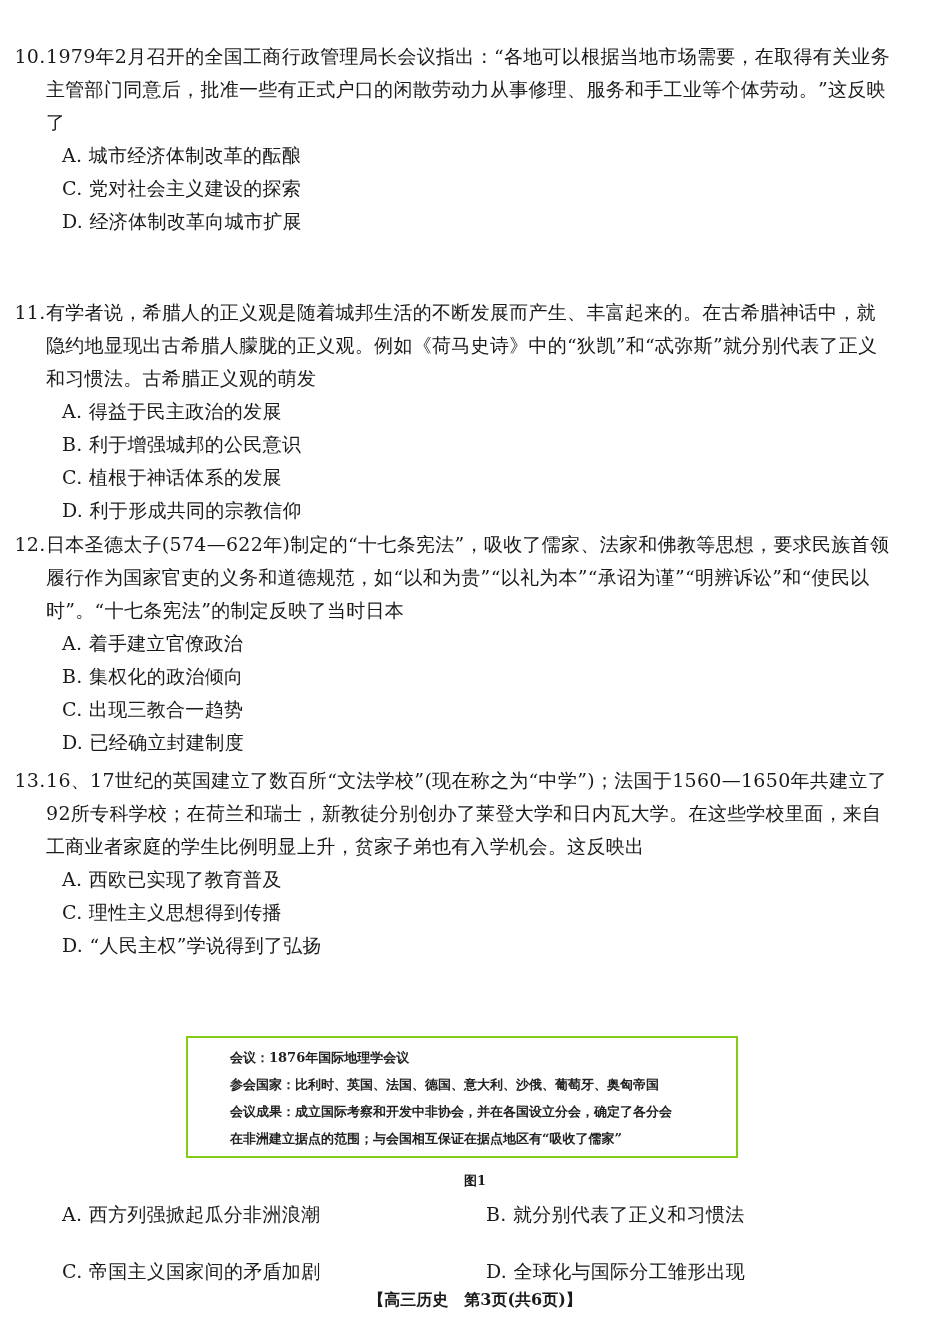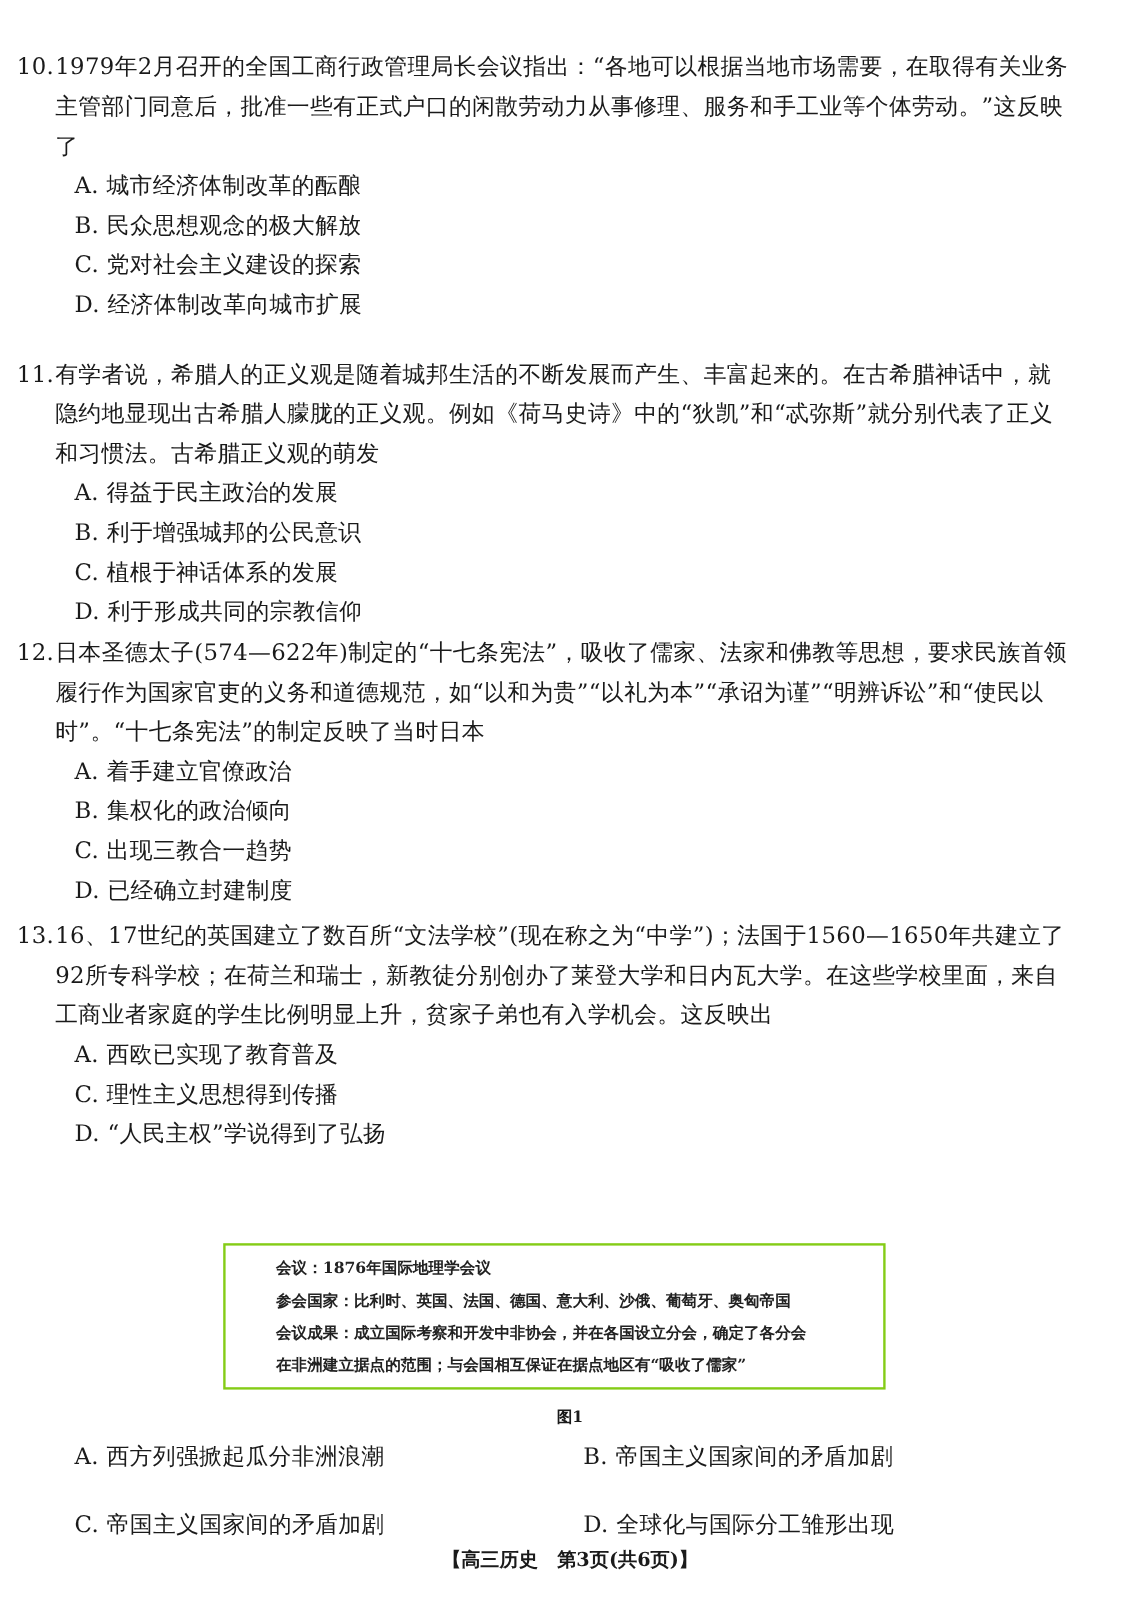--- a/index.html
+++ b/index.html
@@ -7,21 +7,21 @@
       width: 950px; height: 1344px; position: relative; overflow: hidden;
       font-family: "DejaVu Serif", "Liberation Serif", serif;
       color: #1a1a1a;
     }
     .page { position: absolute; left: 0; top: 0; width: 950px; height: 1344px; }
     .q { position: absolute; left: 14px; width: 880px; }
     .stem {
       font-size: 19px; line-height: 33px; letter-spacing: 0.3px;
       margin: 0; padding-left: 32px; text-indent: -32px;
     }
-    .qnum { display: inline-block; width: 32px; text-indent: 0; }
+    .qnum { display: inline-block; width: 32px; text-indent: 0; text-align: center; }
     .opt {
       font-size: 19px; line-height: 33px; margin: 0; padding-left: 48px;
       letter-spacing: 0.3px;
     }
     .opts-grid {
       display: grid; grid-template-columns: 400px 400px; column-gap: 0;
       padding-left: 48px;
       gap: 24px;
     }
     .opts-grid .opt { padding-left: 0; }
@@ -43,21 +43,20 @@
     }
   </style>
 </head>
 <body>
 
 <div class="page">
 
   <div class="q" style="top:40px;">
     <p class="stem"><span class="qnum">10.</span><span>1979年2月召开的全国工商行政管理局长会议指出：“各地可以根据当地市场需要，在取得有关业务主管部门同意后，批准一些有正式户口的闲散劳动力从事修理、服务和手工业等个体劳动。”这反映了</span></p>
     <p class="opt">A. 城市经济体制改革的酝酿</p>
-    <p class="opt">B. 民众思想观念的极大解放</p>
     <p class="opt">C. 党对社会主义建设的探索</p>
     <p class="opt">D. 经济体制改革向城市扩展</p>
   </div>
 
   <div class="q" style="top:296px;">
     <p class="stem"><span class="qnum">11.</span><span>有学者说，希腊人的正义观是随着城邦生活的不断发展而产生、丰富起来的。在古希腊神话中，就隐约地显现出古希腊人朦胧的正义观。例如《荷马史诗》中的“狄凯”和“忒弥斯”就分别代表了正义和习惯法。古希腊正义观的萌发</span></p>
     <p class="opt">A. 得益于民主政治的发展</p>
     <p class="opt">B. 利于增强城邦的公民意识</p>
     <p class="opt">C. 植根于神话体系的发展</p>
     <p class="opt">D. 利于形成共同的宗教信仰</p>
@@ -84,21 +83,21 @@
     <p>参会国家：比利时、英国、法国、德国、意大利、沙俄、葡萄牙、奥匈帝国</p>
     <p>会议成果：成立国际考察和开发中非协会，并在各国设立分会，确定了各分会</p>
     <p>在非洲建立据点的范围；与会国相互保证在据点地区有“吸收了儒家”</p>
   </div>
 
   <div class="fig-caption">图1</div>
 
   <div class="q" style="top:1198px;">
     <div class="opts-grid">
       <p class="opt">A. 西方列强掀起瓜分非洲浪潮</p>
-      <p class="opt">B. 帝国主义国家间的矛盾加剧</p>
+      <p class="opt">B. 就分别代表了正义和习惯法</p>
       <p class="opt">C. 帝国主义国家间的矛盾加剧</p>
       <p class="opt">D. 全球化与国际分工雏形出现</p>
     </div>
   </div>
 
   <div class="footer">【高三历史　第3页(共6页)】</div>
 
 </div>
 
 </body></html>

